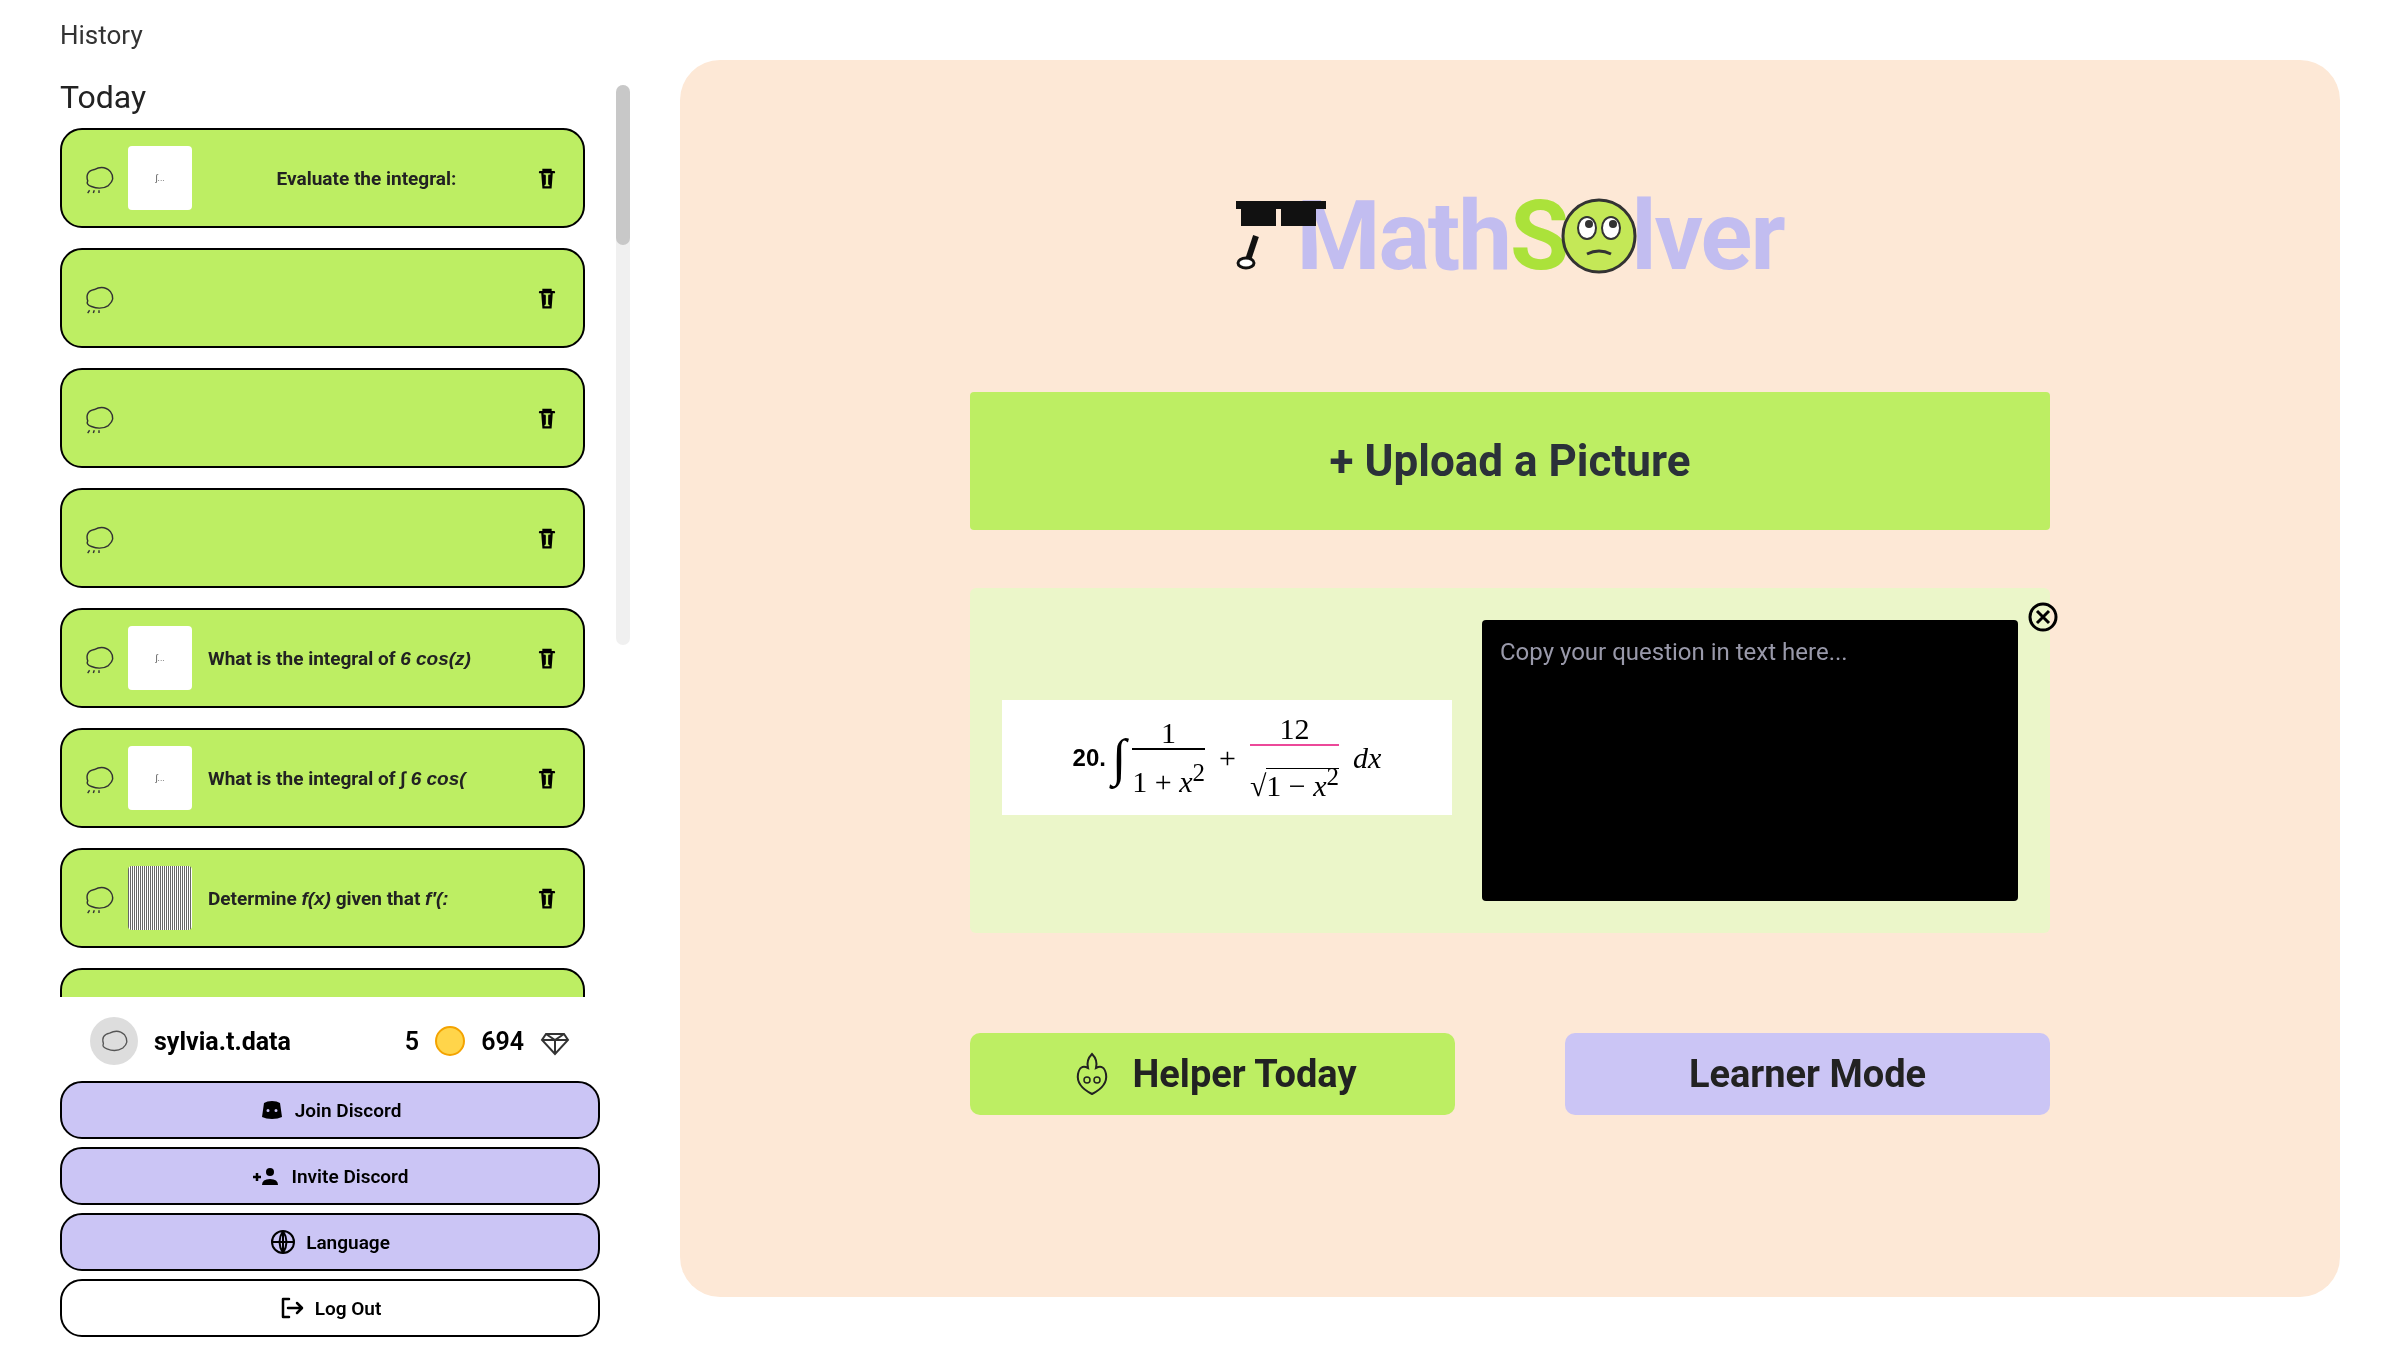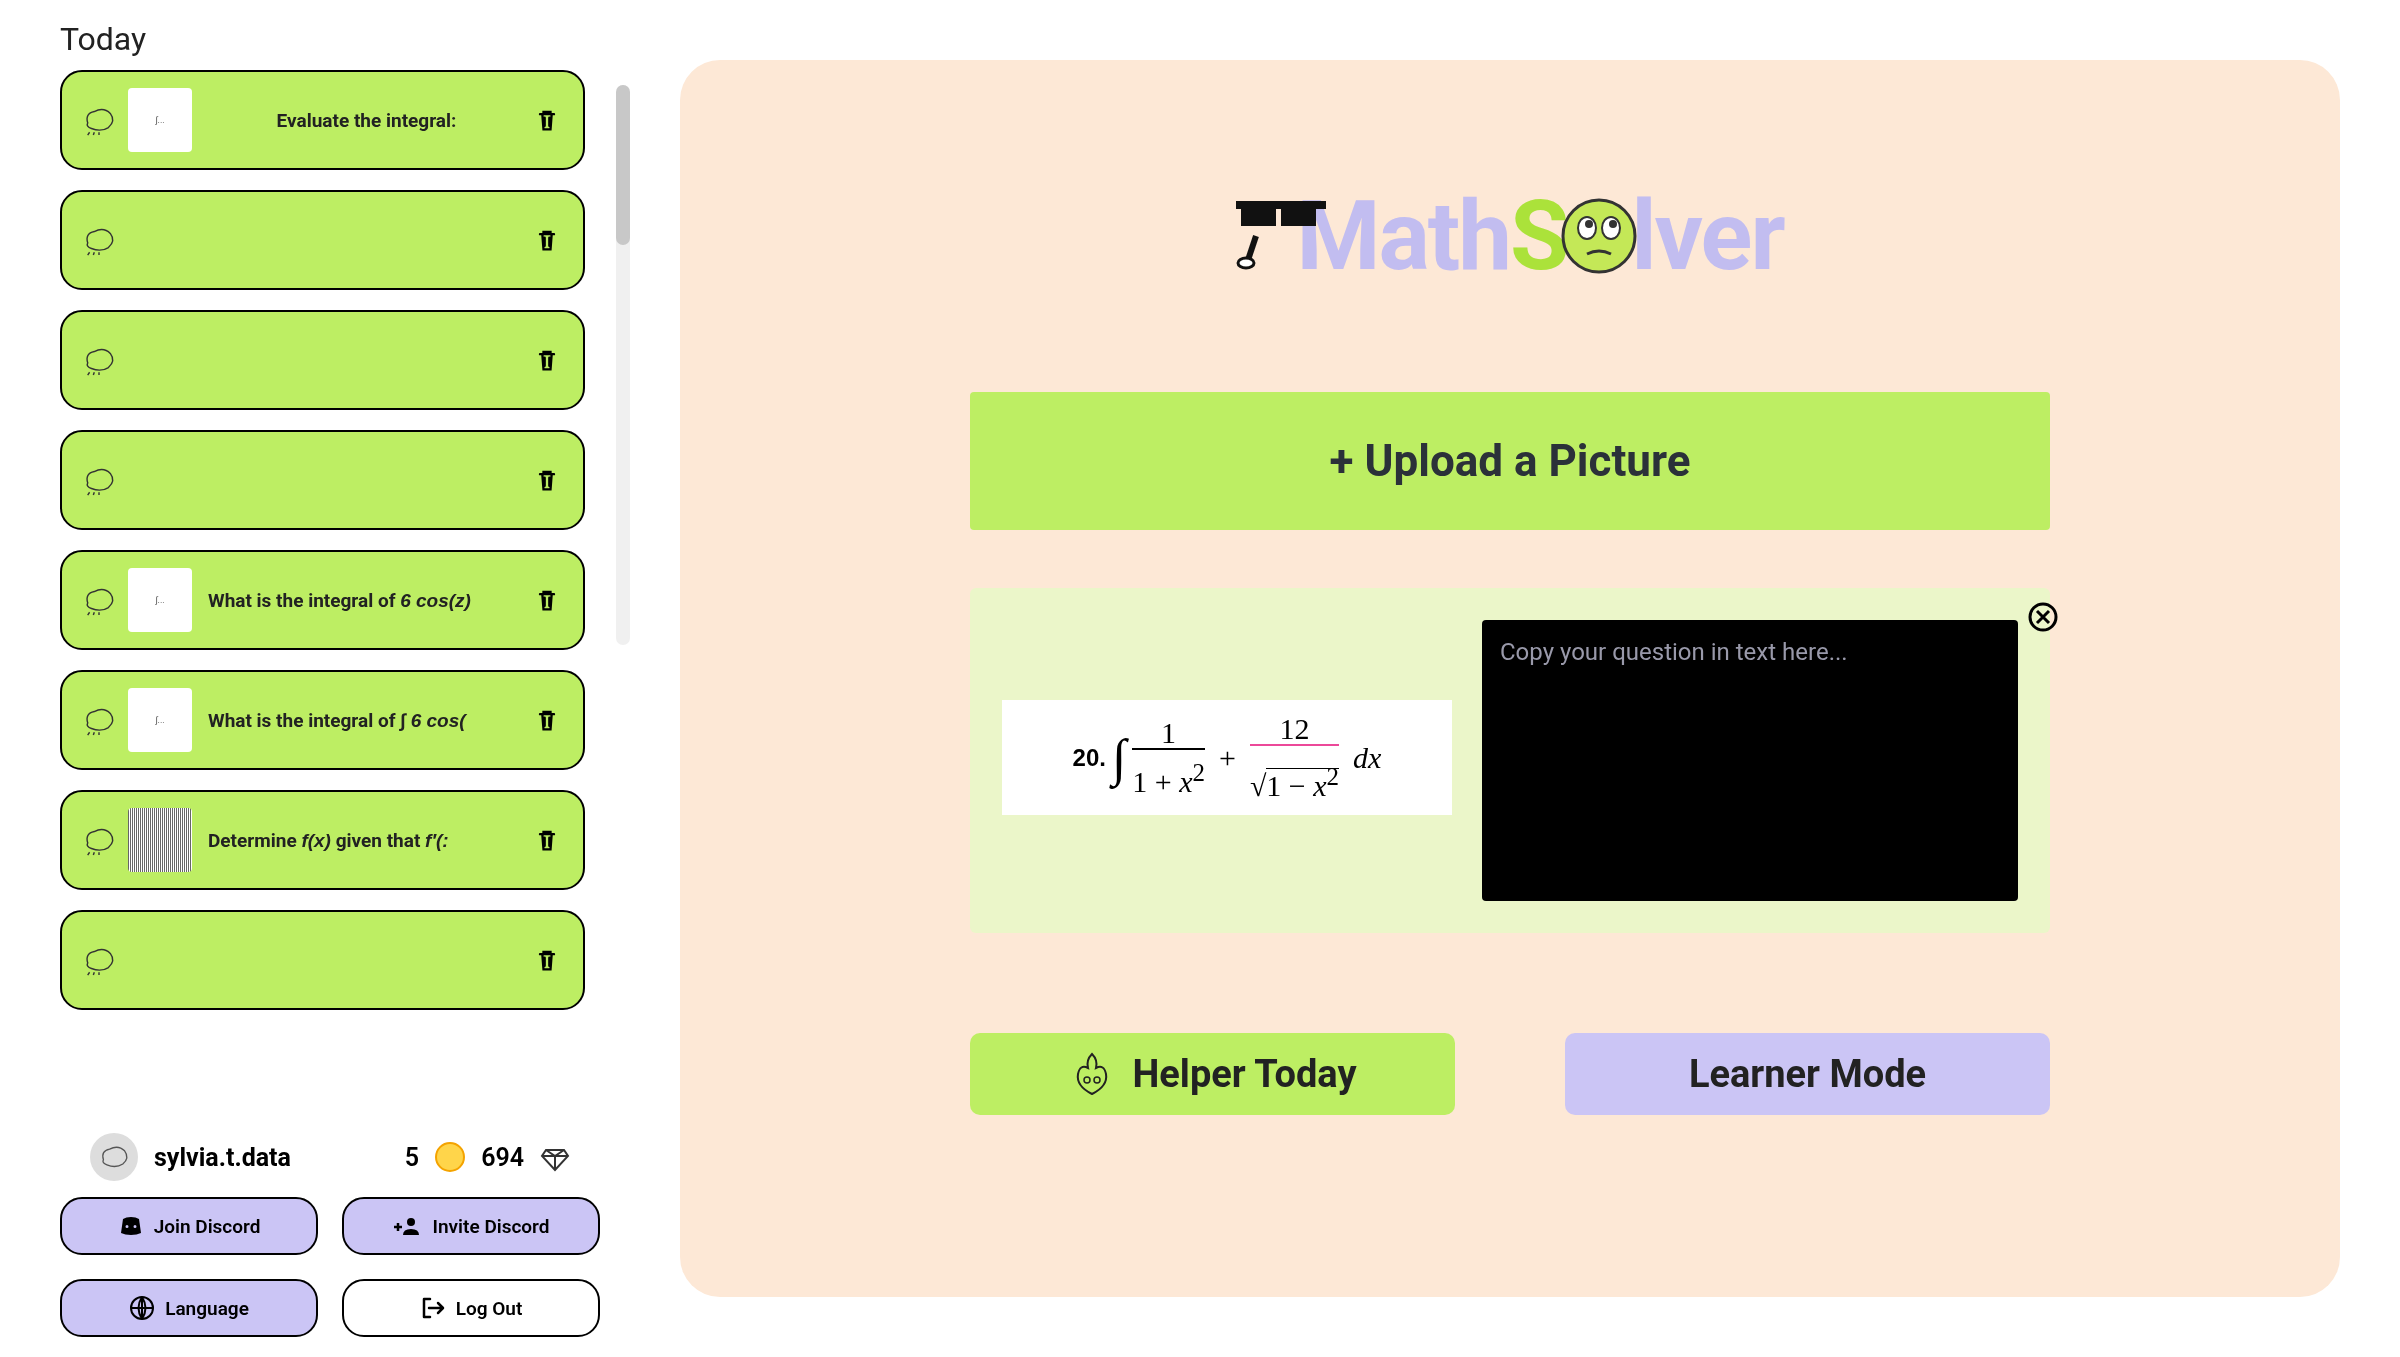--- a/index.html
+++ b/index.html
@@ -140,22 +140,22 @@
       border-radius: 50%;
       background: #ffd54a;
       border: 2px solid #f4a300;
     }
     .gem-icon {
       width: 30px;
       height: 30px;
     }
     .footer-buttons {
       display: grid;
-      grid-template-columns: 1fr 1fr;
-      gap: 24px;
+      grid-template-columns: 1fr;
+      gap: 8px;
     }
     .footer-btn {
       border: 2px solid #000;
       border-radius: 22px;
       height: 58px;
       display: flex;
       align-items: center;
       justify-content: center;
       gap: 10px;
       font-size: 19px;
@@ -270,20 +270,21 @@
     }
     .mode-btn.helper { background: #bdee63; color: #222; }
     .mode-btn.learner { background: #cbc5f5; color: #222; }
     .fire-icon { width: 48px; height: 48px; }
     .math-expr { font-family: Liberation Sans, sans-serif; font-style: italic; }
   </style>
 </head>
 <body>
 
 <div class="sidebar">
+  <div class="history-title">History</div>
   <div class="today-label">Today</div>
 
   <div class="scrollbar-track">
     <div class="scrollbar-thumb"></div>
   </div>
 
   <div class="history-scroll">
 
     <div class="history-item">
       <svg class="history-icon" viewBox="0 0 40 34">

